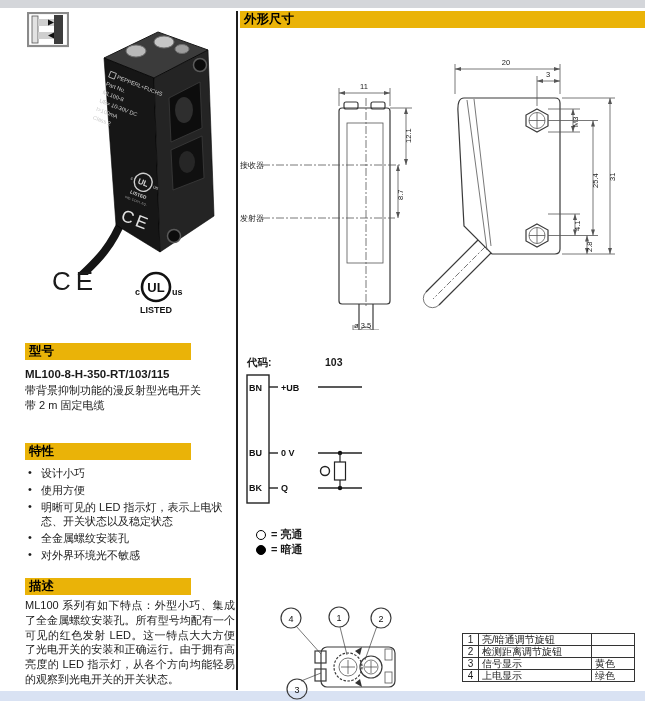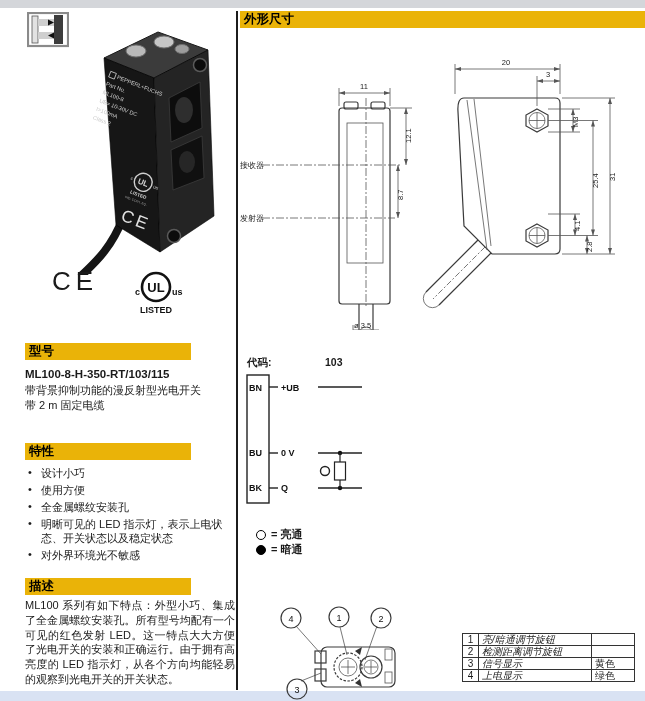--- a/index.html
+++ b/index.html
@@ -19,21 +19,21 @@
   .feat-list li::before{content:"•";position:absolute;left:3px;top:1px;font-size:11px;}
   .desc-p{position:absolute;left:25px;top:598px;width:210px;font-size:11px;line-height:14.8px;
           text-align:justify;margin:0;}
   .conn-label{position:absolute;font-size:10.5px;font-weight:bold;}
   .legend-row{position:absolute;left:256px;font-size:11px;font-weight:bold;display:flex;align-items:center;gap:5px;}
   .sym-open{display:inline-block;width:8px;height:8px;border:1.6px solid #000;border-radius:50%;background:#fff;}
   .sym-fill{display:inline-block;width:8px;height:8px;border:1.6px solid #000;border-radius:50%;background:#000;}
   table.ind{position:absolute;left:462px;top:633px;border-collapse:collapse;font-size:10px;}
   table.ind td{border:1px solid #333;height:11px;padding:0 3px;line-height:11px;white-space:nowrap;}
   table.ind td.no{width:9px;text-align:center;}
-  table.ind td.desc{width:106px;font-style:italic;}
+  table.ind td.desc{width:106px;}
   table.ind td.clr{width:36px;}
   svg text{font-family:"Liberation Sans","DejaVu Sans",sans-serif;}
   .dimtxt{font-size:7.5px;fill:#222;}
   .lbltxt{font-size:8px;fill:#222;}
   .thin{stroke:#555;stroke-width:0.8;fill:none;}
   .body-ln{stroke:#3a3a3a;stroke-width:1.2;fill:none;}
 </style>
 </head>
 <body>
 
@@ -98,22 +98,22 @@
 
   <div class="bar bar-left" style="top:343px;">型号</div>
   <div class="txt bold" style="left:25px;top:367px;font-size:11.5px;">ML100-8-H-350-RT/103/115</div>
   <div class="txt" style="left:25px;top:383px;">带背景抑制功能的漫反射型光电开关</div>
   <div class="txt" style="left:25px;top:398px;">带 2 m 固定电缆</div>
 
   <div class="bar bar-left" style="top:443px;">特性</div>
   <ul class="feat-list">
     <li>设计小巧</li>
     <li>使用方便</li>
+    <li>明晰可见的 LED 指示灯，表示上电状态、开关状态以及稳定状态</li>
     <li>全金属螺纹安装孔</li>
-    <li>明晰可见的 LED 指示灯，表示上电状态、开关状态以及稳定状态</li>
     <li>对外界环境光不敏感</li>
   </ul>
 
   <div class="bar bar-left" style="top:578px;">描述</div>
   <p class="desc-p">ML100 系列有如下特点：外型小巧、集成了全金属螺纹安装孔。所有型号均配有一个可见的红色发射 LED。这一特点大大方便了光电开关的安装和正确运行。由于拥有高亮度的 LED 指示灯，从各个方向均能轻易的观察到光电开关的开关状态。</p>
 
   <div class="bar bar-right" style="top:11px;">外形尺寸</div>
 
   <svg width="405" height="302" viewBox="0 0 405 302" style="position:absolute;left:240px;top:28px;">
 

